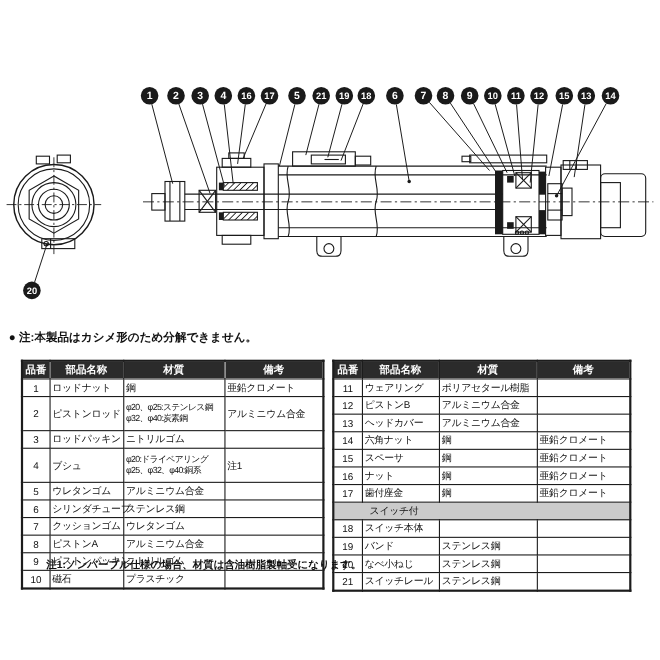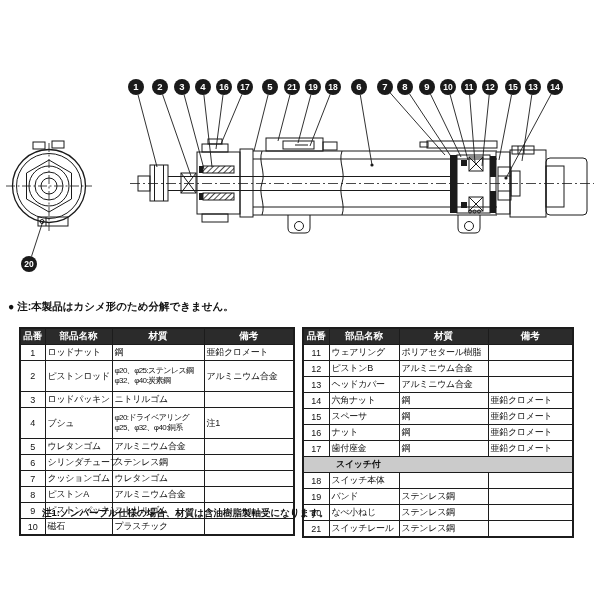--- a/index.html
+++ b/index.html
@@ -11,21 +11,21 @@
   table.parts{position:absolute;border-collapse:collapse;table-layout:fixed;
               border:2px solid var(--border,#1c1c1c);}
   table.parts th{background:var(--header-bg,#2b2b2b);color:var(--header-fg,#fff);
                  font-size:9.5px;font-weight:bold;text-align:center;padding:0 3px;height:15px;
                  border:1px solid var(--border,#1c1c1c);white-space:nowrap;overflow:hidden;}
   table.parts td{border:1px solid var(--border,#1c1c1c);font-size:9px;padding:0 2px;height:15px;
                  letter-spacing:-0.3px;white-space:nowrap;vertical-align:middle;}
   table.parts td.num{text-align:center;padding:0;letter-spacing:0;}
   table.parts .mline{font-size:8px;letter-spacing:-0.6px;line-height:10px;}
   table.parts tr.double td{height:30px;}
-  table.parts tr.section-row td{background:var(--section-bg,#cbcbcb);font-weight:bold;padding-left:32px;}
+  table.parts tr.section-row td{background:var(--section-bg,#cbcbcb);font-weight:normal;padding-left:32px;}
   #table-left{left:19px;top:327px;width:274px;}
   #table-right{left:302px;top:327px;width:270px;}
 </style>
 </head>
 <body>
 
 <div class="page">
 
   <svg class="dwg" width="600" height="300" viewBox="0 0 600 300">
     <defs>

